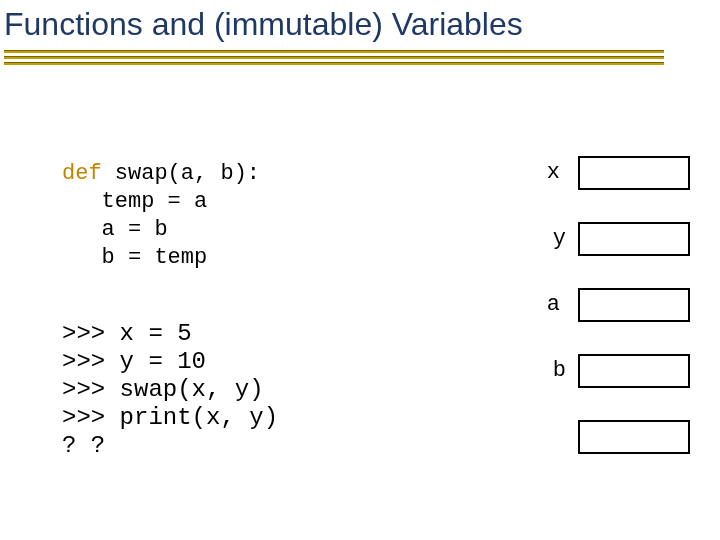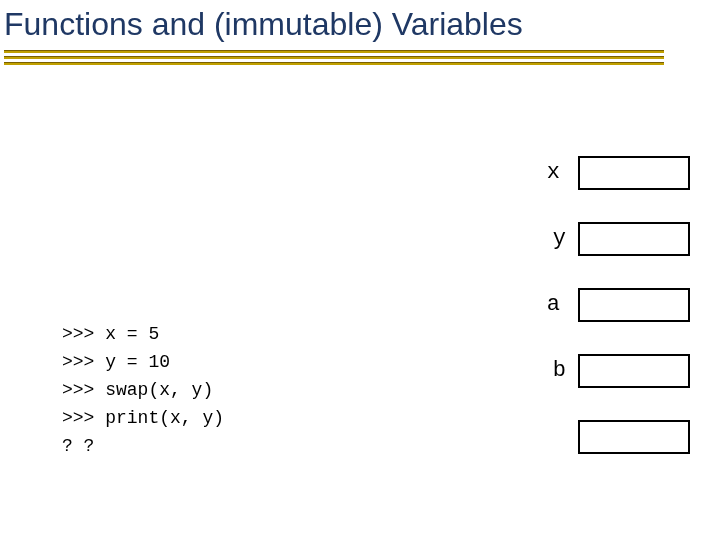--- a/index.html
+++ b/index.html
@@ -51,21 +51,21 @@
     color: #000;
     white-space: pre;
   }
   .codeblock .kw { color: #c28500; }
   .codeblock .fn { color: #000; }
   .repl {
     position: absolute;
     left: 62px;
     top: 320px;
     font-family: "Courier New", Courier, monospace;
-    font-size: 18px;
+    font-size: 24px;
     line-height: 28px;
     color: #000;
     white-space: pre;
   }
   .vars {
     position: absolute;
     left: 430px;
     top: 156px;
     width: 260px;
   }
@@ -102,20 +102,24 @@
 <div class="slide">
 
   <div class="title">Functions and (immutable) Variables</div>
 
   <div class="rule-group">
     <div class="rule r1"></div>
     <div class="rule r2"></div>
     <div class="rule r3"></div>
   </div>
 
+  <div class="codeblock"><span class="kw">def</span><span class="fn"> swap(a, b):</span>
+<span>   temp = a</span>
+<span>   a = b</span>
+<span>   b = temp</span></div>
 
   <div class="repl"><span>&gt;&gt;&gt; x = 5</span>
 <span>&gt;&gt;&gt; y = 10</span>
 <span>&gt;&gt;&gt; swap(x, y)</span>
 <span>&gt;&gt;&gt; print(x, y)</span>
 <span>? ?</span></div>
 
   <div class="vars">
     <div class="vrow">
       <div class="vlabel">x</div>

